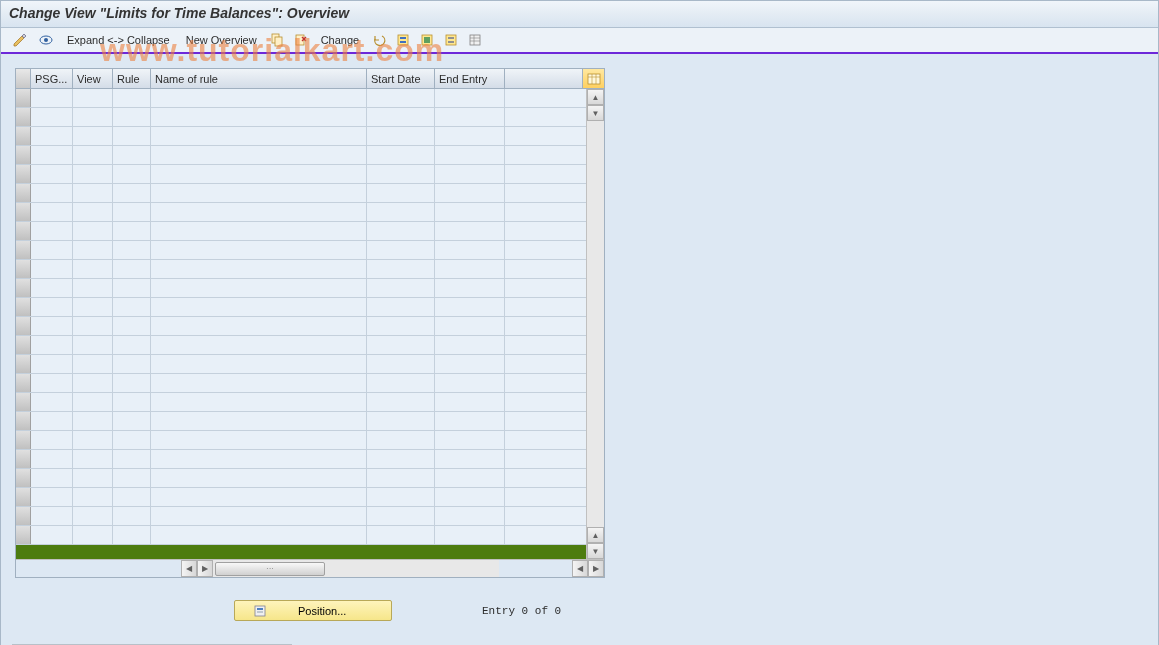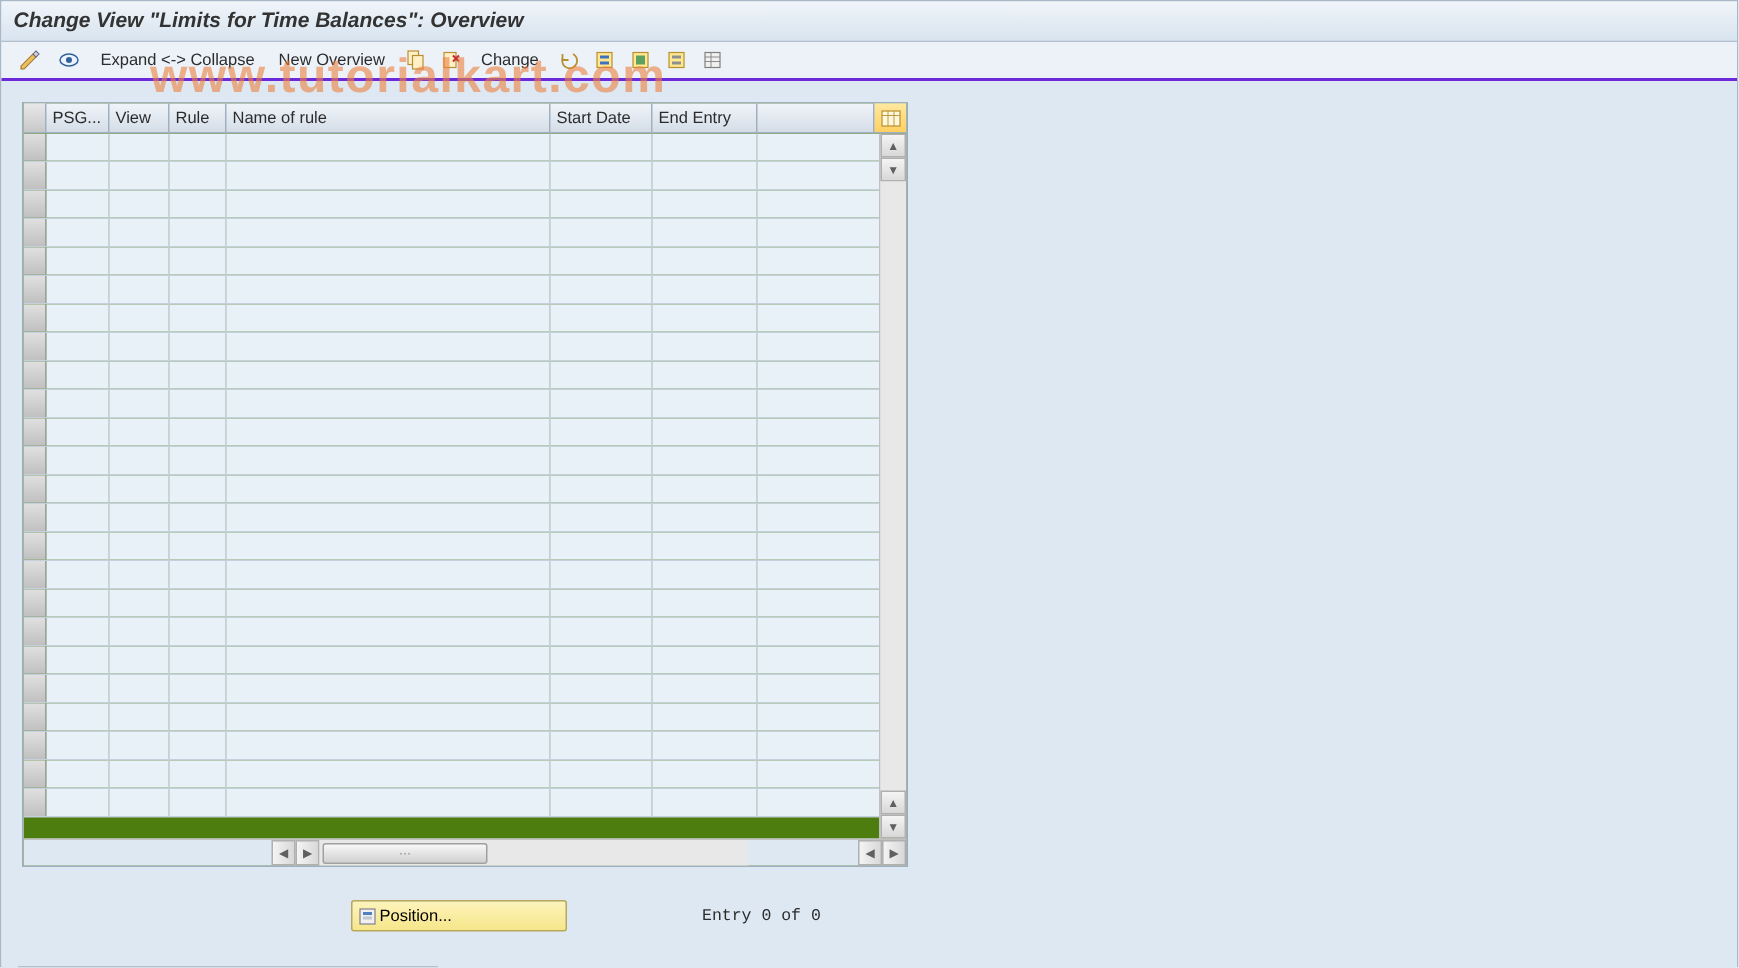--- a/index.html
+++ b/index.html
@@ -223,30 +223,31 @@
       position: absolute;
       bottom: 12px;
       left: 14px;
       right: 14px;
       height: 45px;
       display: flex;
       align-items: center;
       padding: 0 220px;
     }
     .position-btn {
-      width: 144px;
+      width: 158px;
       height: 21px;
       background: linear-gradient(to bottom, #fef4bc, #f6e68a);
       border: 1px solid #b8a858;
       display: flex;
       align-items: center;
       justify-content: flex-start;
-      padding: 0 4px;
+      padding: 0 19px;
       cursor: pointer;
       border-radius: 2px;
+      gap: 30px;
     }
     .position-btn-icon {
       display: inline-flex;
       align-items: center;
       justify-content: center;
       width: 14px;
       height: 14px;
     }
     .entry-label {
       margin-left: 90px;

